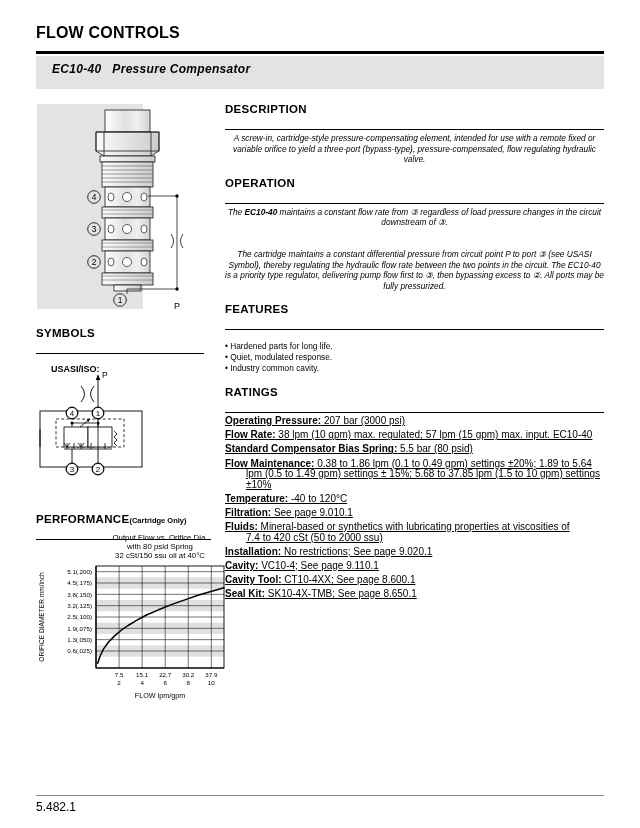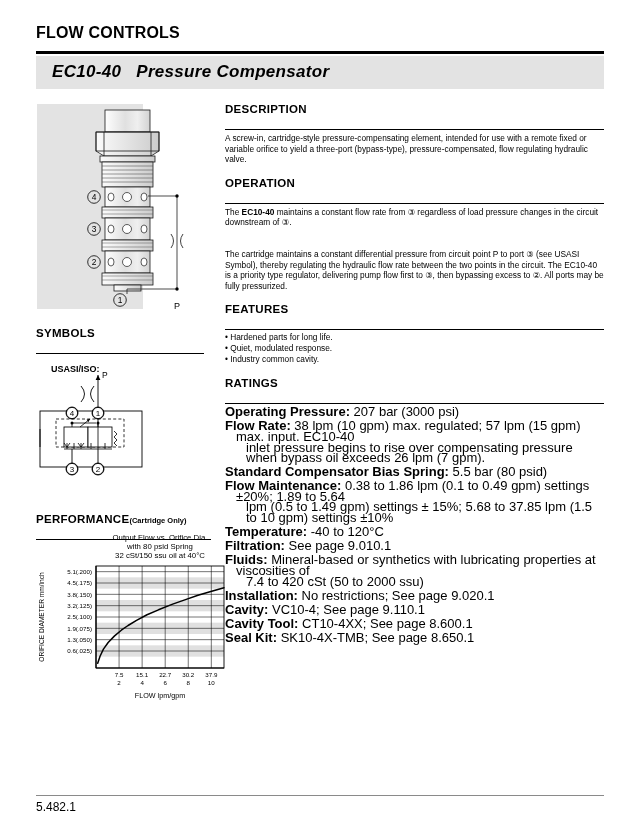--- a/index.html
+++ b/index.html
@@ -33,21 +33,21 @@
     background: #000;
   }
   .title-bar {
     position: absolute;
     left: 36px; top: 56px; width: 568px; height: 33px;
     background: #e3e3e3;
   }
   .title-bar span {
     position: absolute;
     left: 16px; top: 6px;
-    font-size: 17px;
+    font-size: 12px;
     font-weight: bold;
     font-style: italic;
     letter-spacing: .3px;
     white-space: pre;
   }
   .sec-title {
     font-size: 11.5px;
     font-weight: bold;
     letter-spacing: .3px;
     padding-bottom: 14px;
@@ -60,41 +60,43 @@
     letter-spacing: 0;
   }
 
   
   .rcol { position: absolute; left: 225px; top: 103px; width: 379px; }
   .rcol .block { margin-bottom: 2px; }
   .rcol p {
     margin: 3px 0 0 0;
     font-size: 8.3px;
     line-height: 10.6px;
-    text-align: left;
+    text-align: center;
+    font-style: italic;
   }
   .rcol p.tight { margin-top: 21px; }
   .rcol ul {
-    margin: 2px 0 0 0;
+    margin: 11px 0 0 0;
     padding: 0;
     list-style: none;
   }
   .rcol ul li {
     font-size: 8.3px;
     line-height: 10.8px;
   }
   .rcol ul li::before { content: "\2022  "; }
   .spacer-md { height: 10px; }
 
   .rating-row {
-    font-size: 13px;
+    font-size: 10px;
     line-height: 10.6px;
     margin-top: 3.5px;
     padding-left: 11px;
     text-indent: -11px;
+    text-decoration: underline;
   }
   .rating-row b { font-weight: bold; }
   .rating-row .cont { display: block; text-indent: 0; padding-left: 10px; }
 
   
   .art-panel {
     position: absolute;
     left: 37px; top: 104px; width: 106px; height: 205px;
     background: #e3e3e3;
   }
@@ -427,21 +429,21 @@
         <li>Industry common cavity.</li>
       </ul>
     </div>
 
     <div class="spacer-md"></div>
 
     <div class="block">
       <span class="sec-title">RATINGS</span>
       <div id="ratings-list">
           <div class="rating-row"><b>Operating Pressure:</b><span> 207 bar (3000 psi)</span></div>
-          <div class="rating-row"><b>Flow Rate:</b><span> 38 lpm (10 gpm) max. regulated; 57 lpm (15 gpm) max. input.  EC10-40</span><span class="cont">inlet pressure begins to rise over compensating pressure when bypass oil exceeds 26 lpm (7 gpm).</span></div>
+          <div class="rating-row"><b>Flow Rate:</b><span> 38 lpm (10 gpm) max. regulated; 57 lpm (15 gpm) max. input.  EC10-40</span></div>
           <div class="rating-row"><b>Standard Compensator Bias Spring:</b><span> 5.5 bar (80 psid)</span></div>
           <div class="rating-row"><b>Flow Maintenance:</b><span> 0.38 to 1.86 lpm (0.1 to 0.49 gpm) settings ±20%; 1.89 to 5.64</span><span class="cont">lpm (0.5 to 1.49 gpm) settings ± 15%; 5.68 to 37.85 lpm (1.5 to 10 gpm) settings ±10%</span></div>
           <div class="rating-row"><b>Temperature:</b><span> -40 to 120°C</span></div>
           <div class="rating-row"><b>Filtration:</b><span> See page 9.010.1</span></div>
           <div class="rating-row"><b>Fluids:</b><span> Mineral-based or synthetics with lubricating properties at viscosities of</span><span class="cont">7.4 to 420 cSt (50 to 2000 ssu)</span></div>
           <div class="rating-row"><b>Installation:</b><span> No restrictions; See page 9.020.1</span></div>
           <div class="rating-row"><b>Cavity:</b><span> VC10-4; See page 9.110.1</span></div>
           <div class="rating-row"><b>Cavity Tool:</b><span> CT10-4XX; See page 8.600.1</span></div>
           <div class="rating-row"><b>Seal Kit:</b><span> SK10-4X-TMB; See page 8.650.1</span></div>
         </div>

